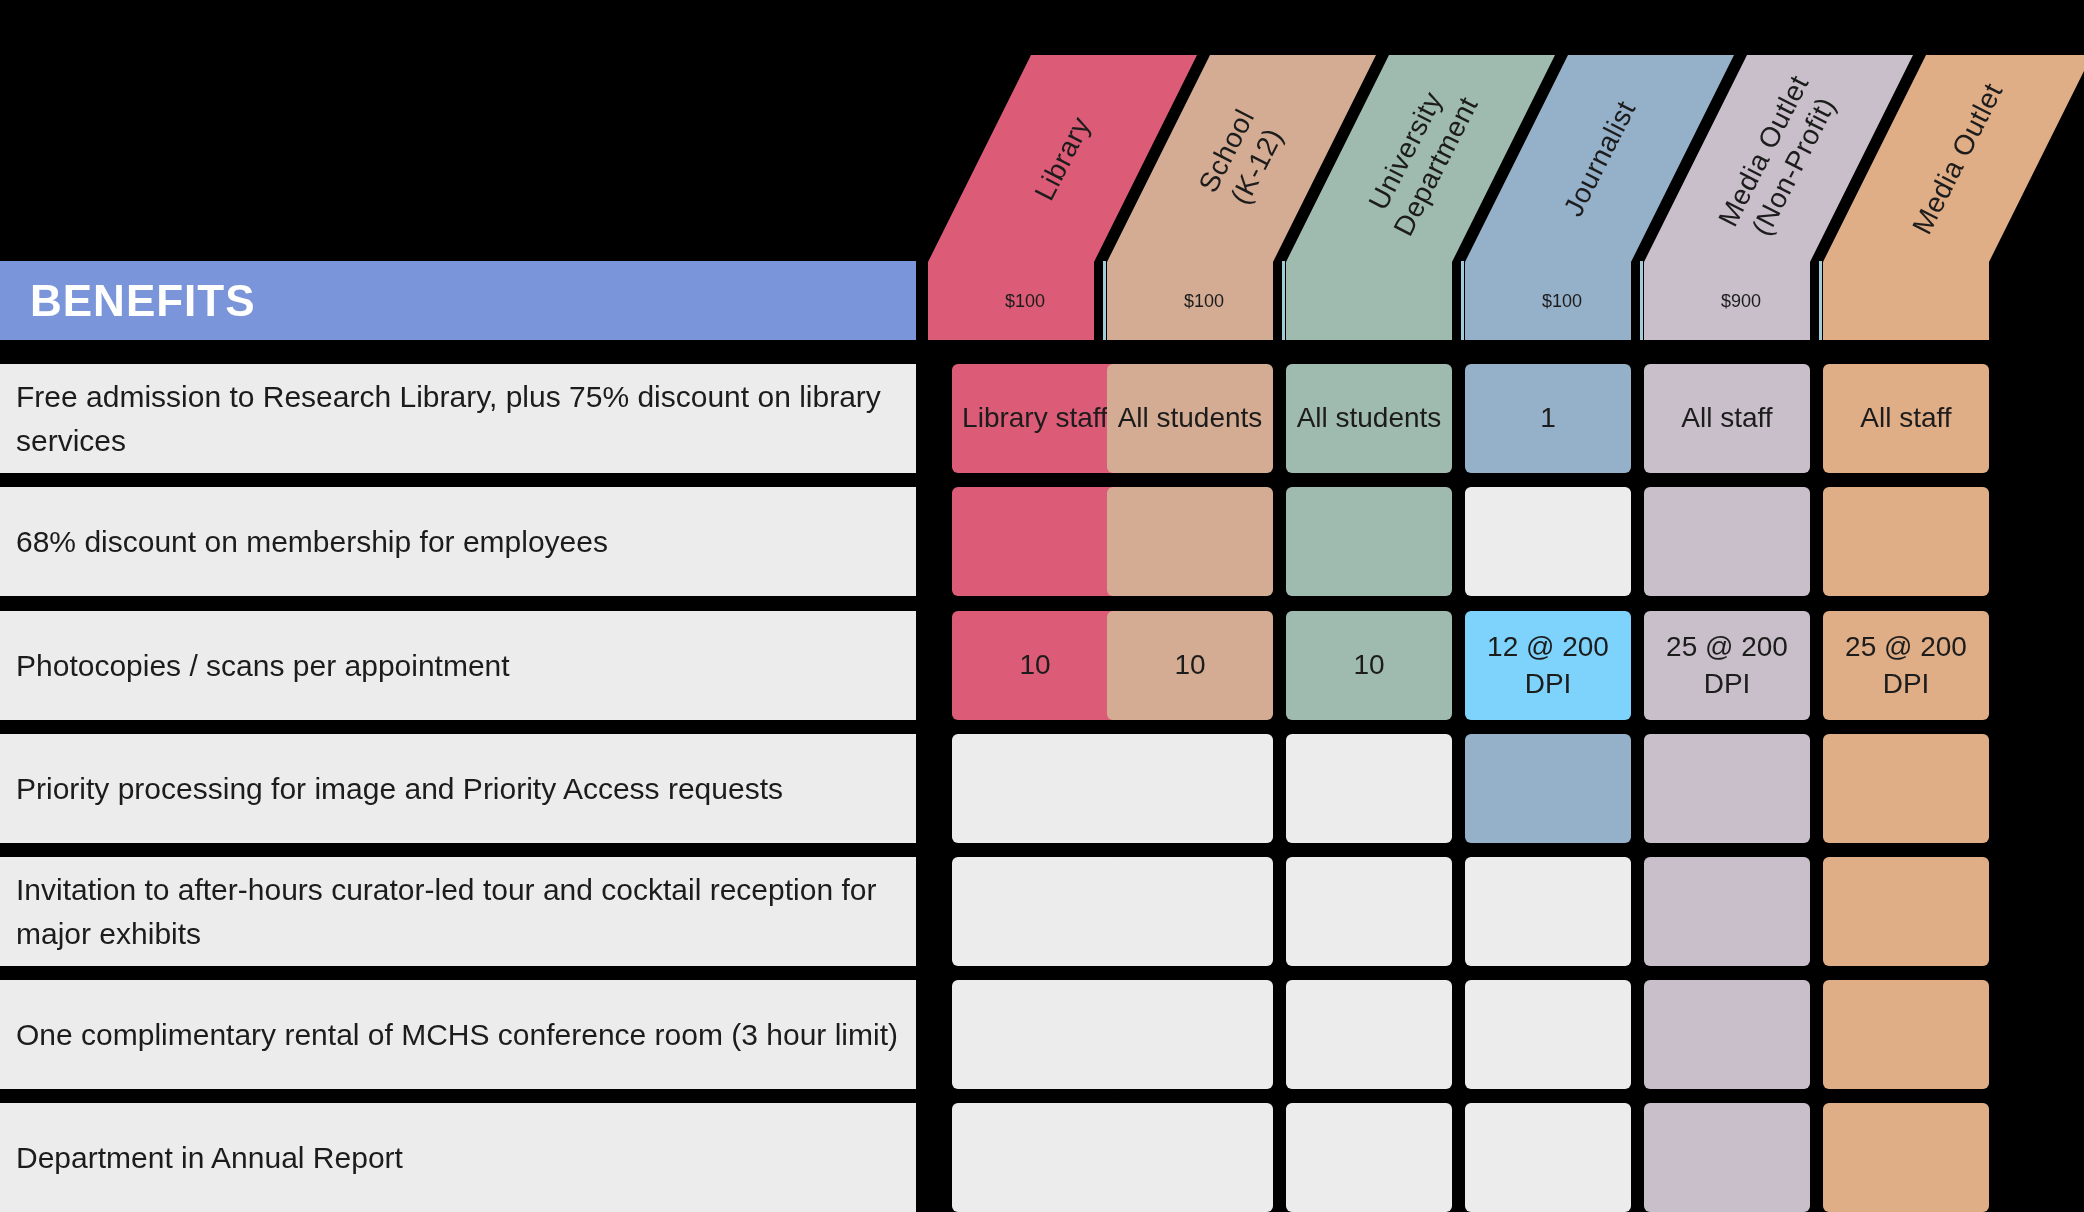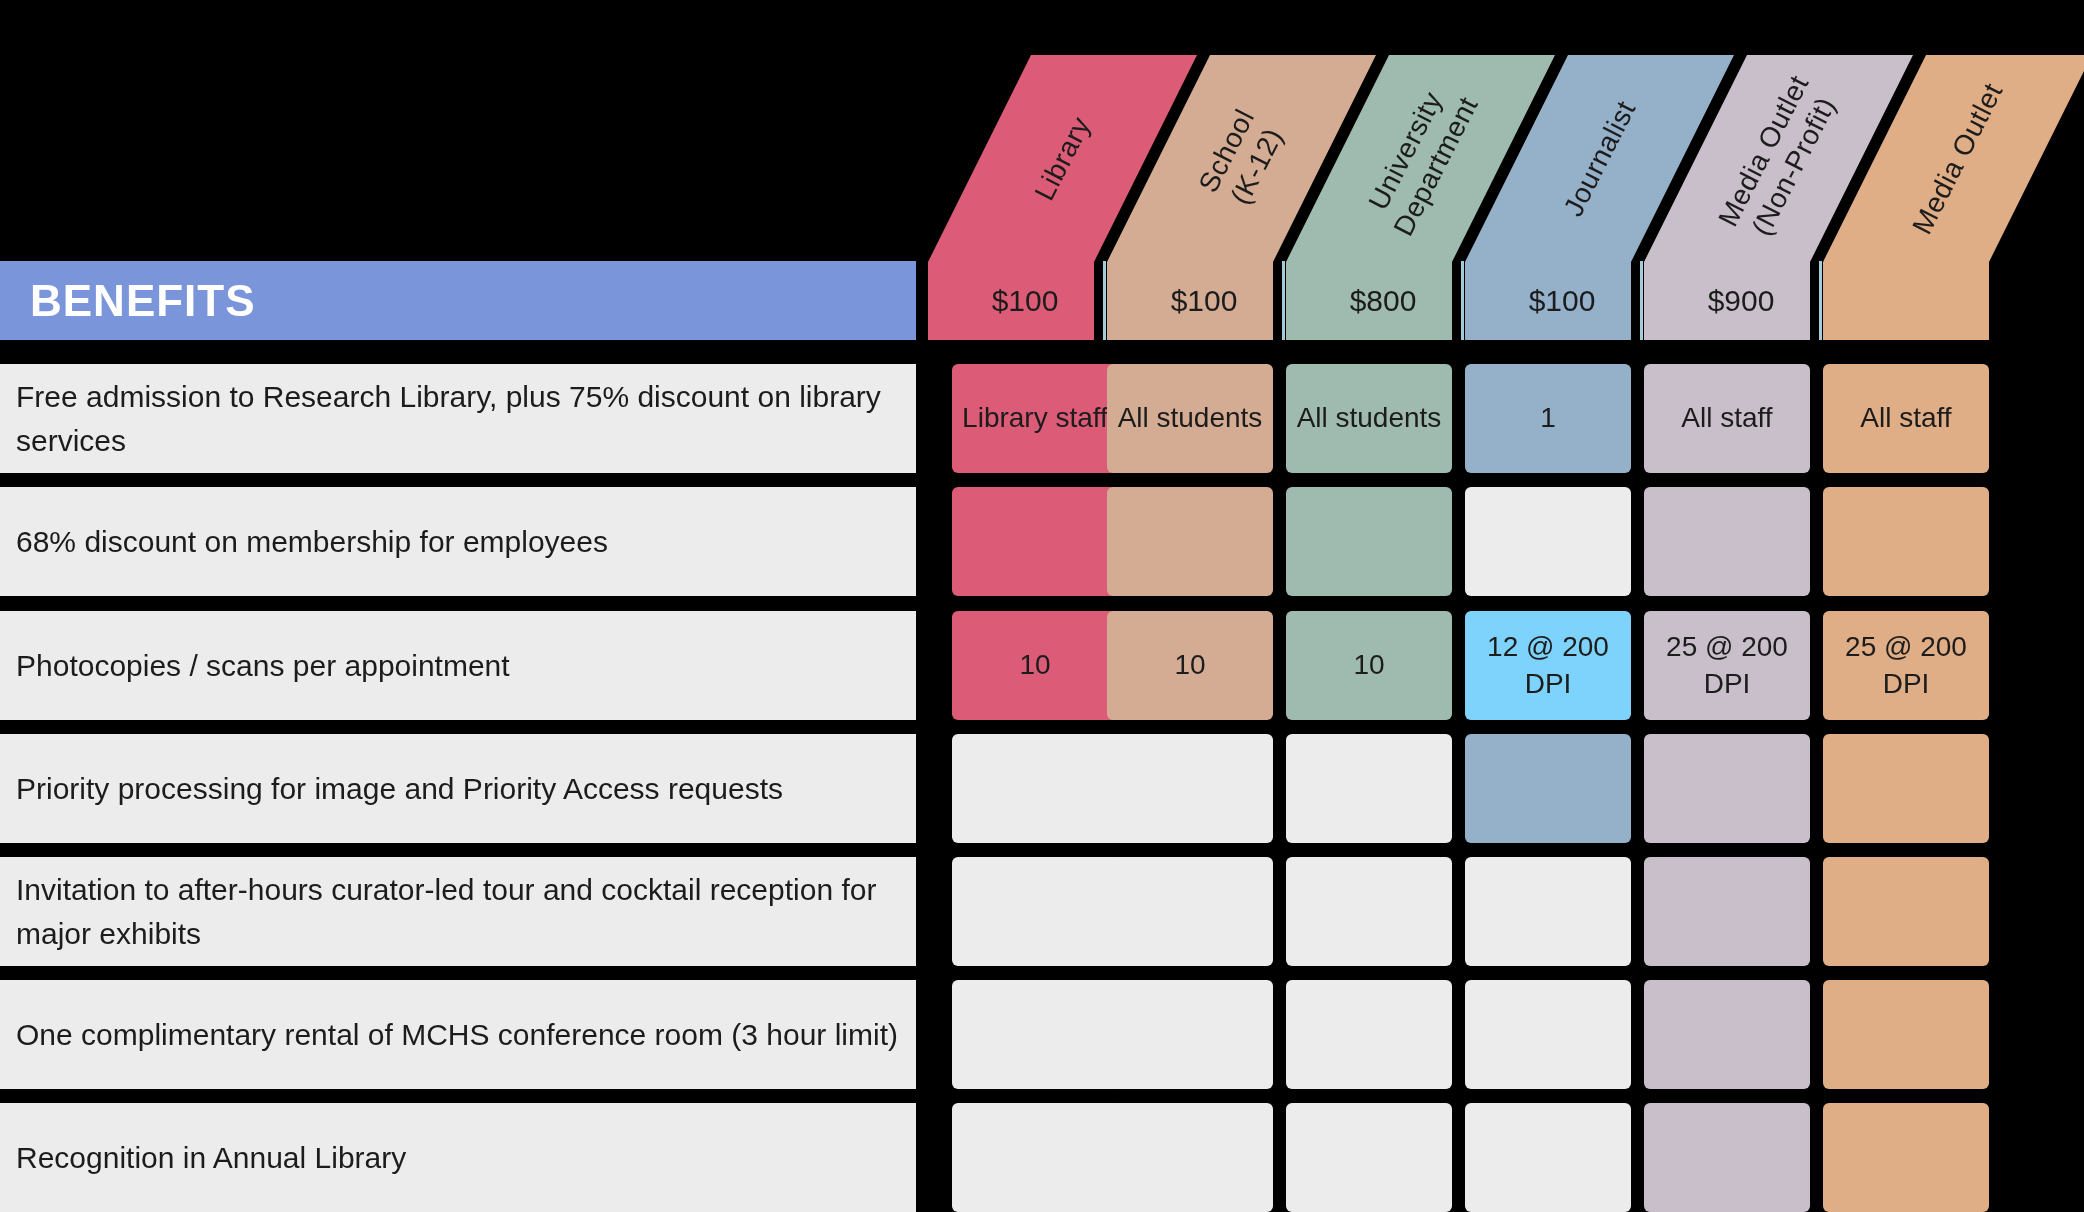--- a/index.html
+++ b/index.html
@@ -20,21 +20,21 @@
   .hcol .hlabel{
     position:absolute;left:0;top:0;width:269px;height:207px;
     display:flex;align-items:center;justify-content:center;
     transform:rotate(-63deg);
     font-size:28px;line-height:1.18;text-align:center;
     white-space:pre-line;letter-spacing:.5px;
   }
   .hcol .hprice{
     position:absolute;left:0;top:207px;width:194px;height:78px;
     display:flex;align-items:center;justify-content:center;
-    font-size:30px;
+    font-size:18px;
   }
   .c0{left:928px}.c1{left:1107px}.c2{left:1286px}
   .c3{left:1465px}.c4{left:1644px}.c5{left:1823px}
   
   .accent{position:absolute;top:261px;width:3px;height:79px;background:#a2ccd8;}
   .a1{left:1103px}.a2{left:1282px}.a3{left:1461px}.a4{left:1640px}.a5{left:1819px}
   
   .bar{
     position:absolute;left:0;top:261px;width:916px;height:79px;
     background:#7b95da;display:flex;align-items:center;
@@ -75,21 +75,20 @@
   <div class="hcol c1">
     <div class="hshape" style="background: rgb(212, 172, 147);"></div>
     <div class="hlabel">School
 (K-12)</div>
     <div class="hprice">$100</div>
   </div>
   <div class="hcol c2">
     <div class="hshape" style="background: rgb(159, 186, 174);"></div>
     <div class="hlabel">University
 Department</div>
-    <div class="hprice">$800</div>
   </div>
   <div class="hcol c3">
     <div class="hshape" style="background: rgb(149, 176, 201);"></div>
     <div class="hlabel">Journalist</div>
     <div class="hprice">$100</div>
   </div>
   <div class="hcol c4">
     <div class="hshape" style="background: rgb(201, 191, 203);"></div>
     <div class="hlabel">Media Outlet
 (Non-Profit)</div>
@@ -223,21 +222,21 @@
   <div class="cell r5 col3" style="background: rgb(236, 236, 236);">
       <span></span>
     </div>
   <div class="cell r5 col4" style="background: rgb(201, 191, 203);">
       <span></span>
     </div>
   <div class="cell r5 col5" style="background: rgb(223, 173, 134);">
       <span></span>
     </div>
 
-  <div class="rowlabel r6">Recognition in Annual Library</div>
+  <div class="rowlabel r6">Department in Annual Report</div>
   <div class="cell r6 col0" style="background: rgb(236, 236, 236);">
       <span></span>
     </div>
   <div class="cell r6 col1" style="background: rgb(236, 236, 236);">
       <span></span>
     </div>
   <div class="cell r6 col2" style="background: rgb(236, 236, 236);">
       <span></span>
     </div>
   <div class="cell r6 col3" style="background: rgb(236, 236, 236);">

